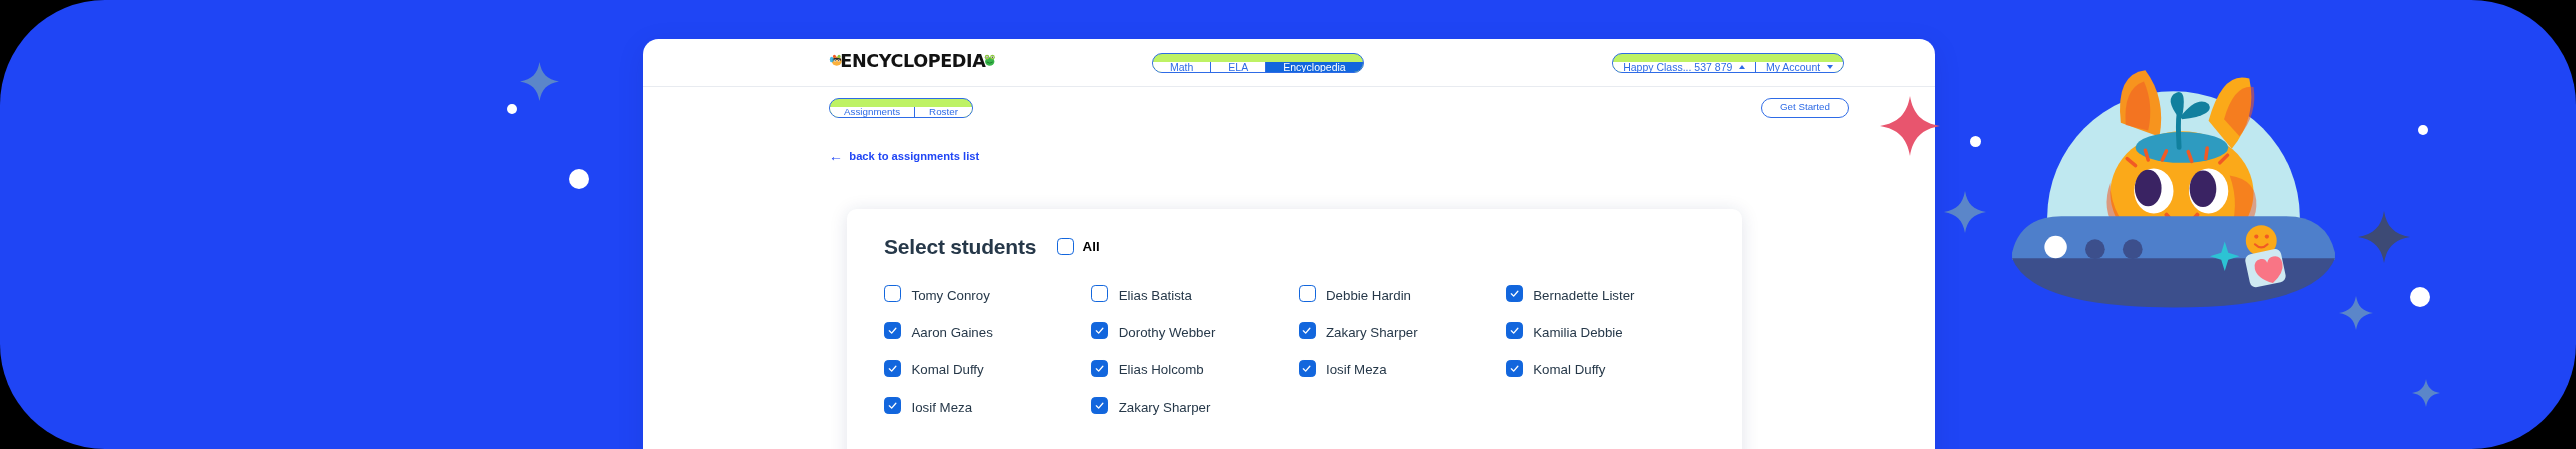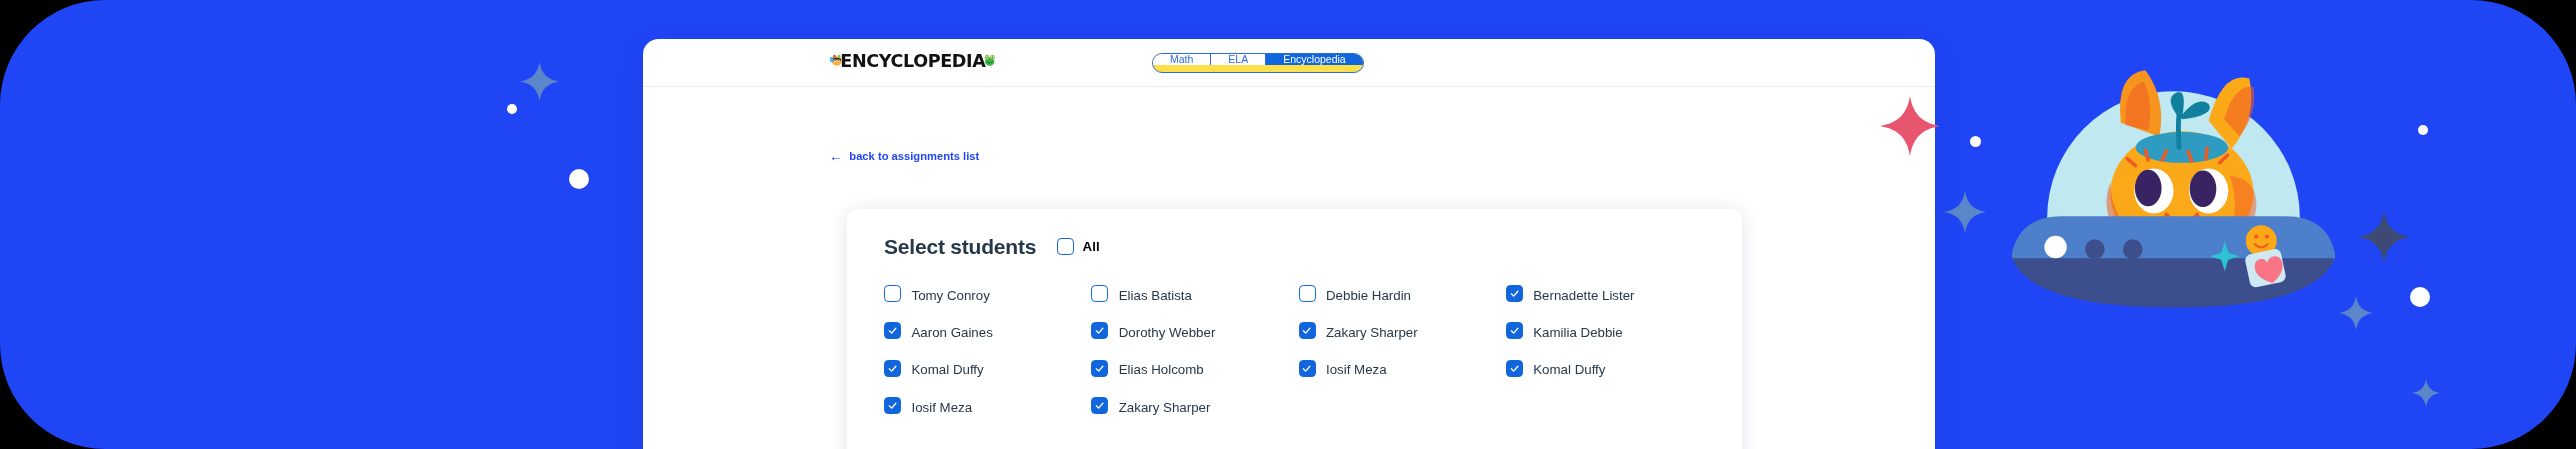--- a/index.html
+++ b/index.html
@@ -34,23 +34,23 @@
   #logo .logo-word{
     font-family:"DejaVu Sans",sans-serif;font-weight:700;font-size:17.6px;letter-spacing:-0.4px;
     color:#121212;line-height:1;
   }
   .logo-mascot{width:15.5px;height:17px;display:block;}
   .logo-mascot.left{margin-right:-4.2px;margin-bottom:6.3px;}
   .logo-mascot.right{margin-left:-3.5px;margin-bottom:6.3px;}
 
   
   .pill-group{
-    display:inline-flex;align-items:flex-start;
+    display:inline-flex;align-items:flex-end;
     border:1.1px solid #2E6BE6;border-radius:702px;overflow:hidden;
-    background:#fde047;height:18px;
+    background:#bef264;height:18px;
   }
   .pill{
     display:flex;align-items:center;justify-content:center;
     font-size:10.5px;color:#2E6BE6;background:#fff;
     padding:0 12.6px;white-space:nowrap;cursor:pointer;
     border-right:1.1px solid #2E6BE6;line-height:1;
   }
   .pill:last-child{border-right:none;}
   .pill.active{background:#1266DD;color:#fff;}
 
@@ -186,22 +186,41 @@
             <path d="M13 29 q7 6 14 0" stroke="#1B7A2B" stroke-width="2.4" fill="none" stroke-linecap="round"></path>
           </svg>
         </div>
 
         <div class="pill-group" id="subject-tabs">
           <div class="pill">Math</div>
           <div class="pill">ELA</div>
           <div class="pill active">Encyclopedia</div>
         </div>
 
+        <div id="header-right">
+          <div class="pill-group">
+            <div class="pill">
+              <span>Happy Class... 537 879</span>
+              <span class="caret up"></span>
+            </div>
+            <div class="pill">
+              <span>My Account</span>
+              <span class="caret down"></span>
+            </div>
+          </div>
+        </div>
       </div>
 
+      <div id="sub-bar">
+        <div class="pill-group" id="section-tabs">
+          <div class="pill">Assignments</div>
+          <div class="pill">Roster</div>
+        </div>
+        <div id="get-started">Get Started</div>
+      </div>
 
       <div id="back-link">
         <span class="arrow">←</span>
         <span>back to assignments list</span>
       </div>
 
       <div id="students-card">
         <div id="students-head">
           <div id="students-title">Select students</div>
           <div class="all-wrap">

